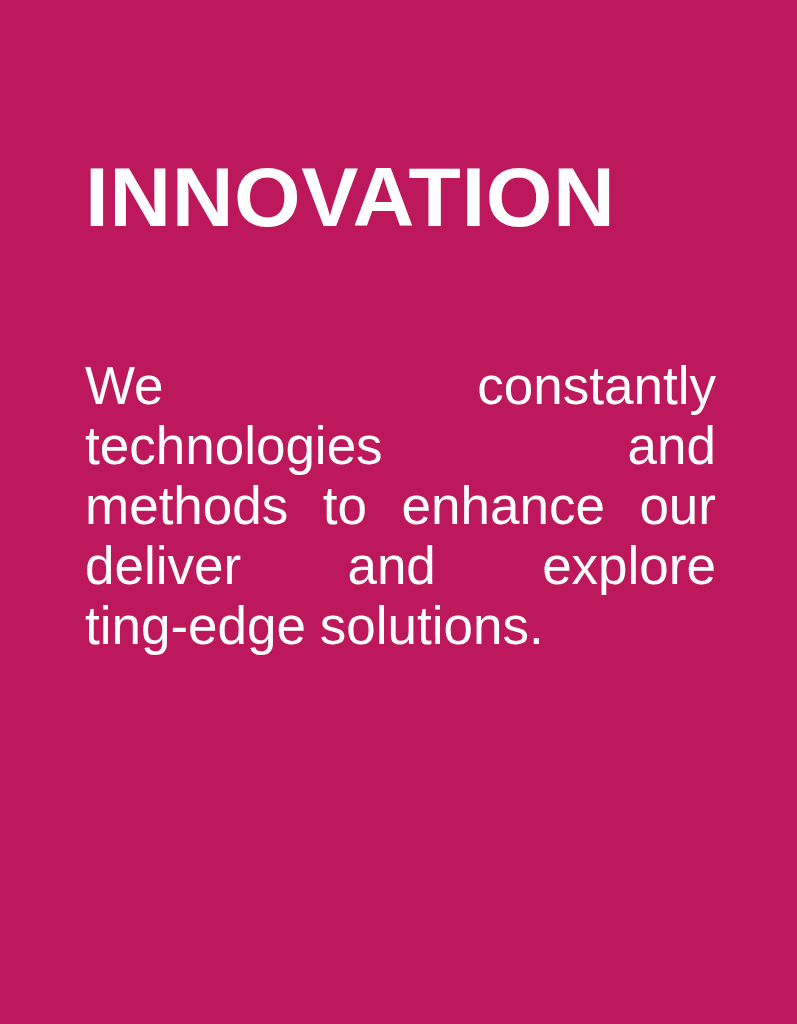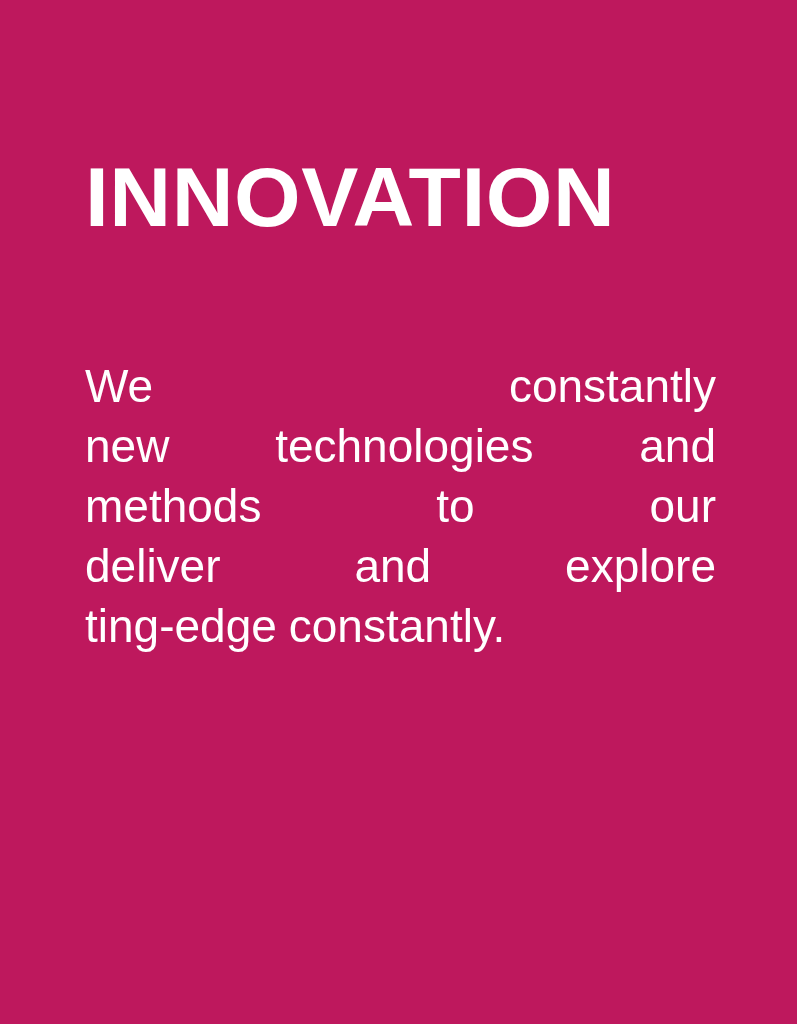--- a/index.html
+++ b/index.html
@@ -50,21 +50,21 @@
   }
 
   #body-paragraph {
     margin: 0;
     padding: 0;
     position: absolute;
     left: 0;
     top: 356px;
     width: 631px;
     font-family: "Liberation Sans", "DejaVu Sans", sans-serif;
-    font-size: 46px;
+    font-size: 53px;
     font-weight: 300;
     line-height: 60px;
     color: #ffffff;
     text-align: justify;
     text-justify: inter-word;
     -webkit-hyphens: manual;
     hyphens: manual;
     word-spacing: 0px;
   }
 
@@ -114,37 +114,37 @@
     <h1 id="heading" style="color: rgb(255, 255, 255);">INNOVATION</h1>
 
     <div id="body-paragraph" style="color: rgb(255, 255, 255);">
 
       <span class="text-line">
         <span class="word">We</span>
         <span class="word">constantly</span>
       </span>
 
       <span class="text-line">
-        <span class="word">new</span>
         <span class="word">technologies</span>
         <span class="word">and</span>
       </span>
 
       <span class="text-line">
         <span class="word">methods</span>
         <span class="word">to</span>
+        <span class="word">enhance</span>
         <span class="word">our</span>
       </span>
 
       <span class="text-line">
         <span class="word">deliver</span>
         <span class="word">and</span>
         <span class="word">explore</span>
       </span>
 
       <span class="text-line last-line">
         <span class="word">ting-edge</span>
-        <span class="word">constantly.</span>
+        <span class="word">solutions.</span>
       </span>
 
     </div>
   </div>
 </div>
 
 </body></html>

